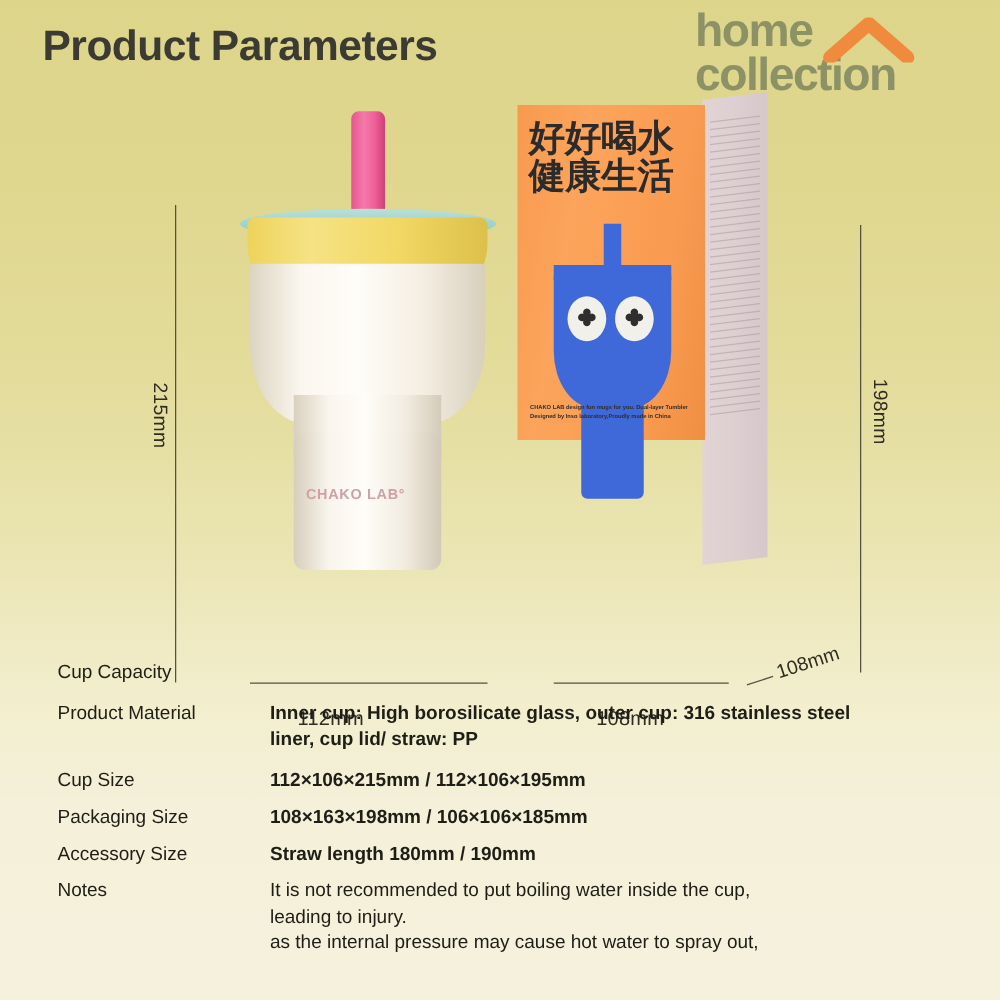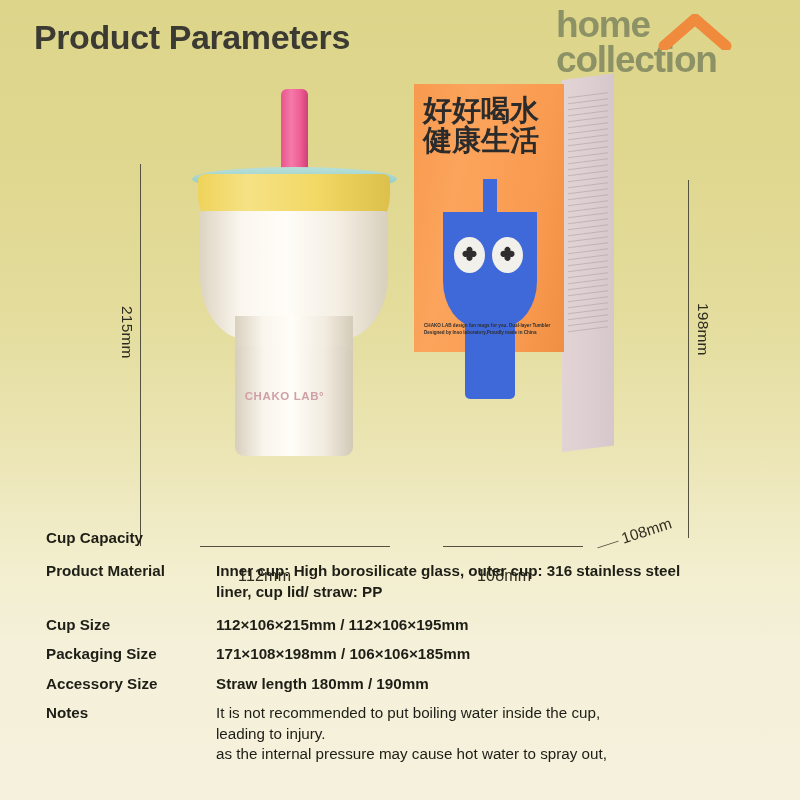--- a/index.html
+++ b/index.html
@@ -324,21 +324,21 @@
   }
   .spec-row {
     display: flex;
     align-items: flex-start;
     margin-bottom: 13px;
   }
   .spec-row.tight { margin-bottom: 9px; }
   .spec-label {
     flex: 0 0 170px;
     font-size: 15.2px;
-    font-weight: 700;
+    font-weight: 400;
     color: #1e1e16;
     line-height: 1.34;
   }
   .spec-value {
     flex: 1;
     font-size: 15.2px;
     font-weight: 700;
     color: #1e1e16;
     line-height: 1.34;
   }
@@ -483,21 +483,21 @@
     <div class="spec-row tight">
       <div class="spec-label">Cup Size</div>
       <div class="spec-value">
         <span class="vline">112×106×215mm / 112×106×195mm</span>
       </div>
     </div>
 
     <div class="spec-row tight">
       <div class="spec-label">Packaging Size</div>
       <div class="spec-value">
-        <span class="vline">171×108×198mm / 106×106×185mm</span>
+        <span class="vline">108×163×198mm / 106×106×185mm</span>
       </div>
     </div>
 
     <div class="spec-row tight">
       <div class="spec-label">Accessory Size</div>
       <div class="spec-value">
         <span class="vline">Straw length 180mm / 190mm</span>
       </div>
     </div>
 

